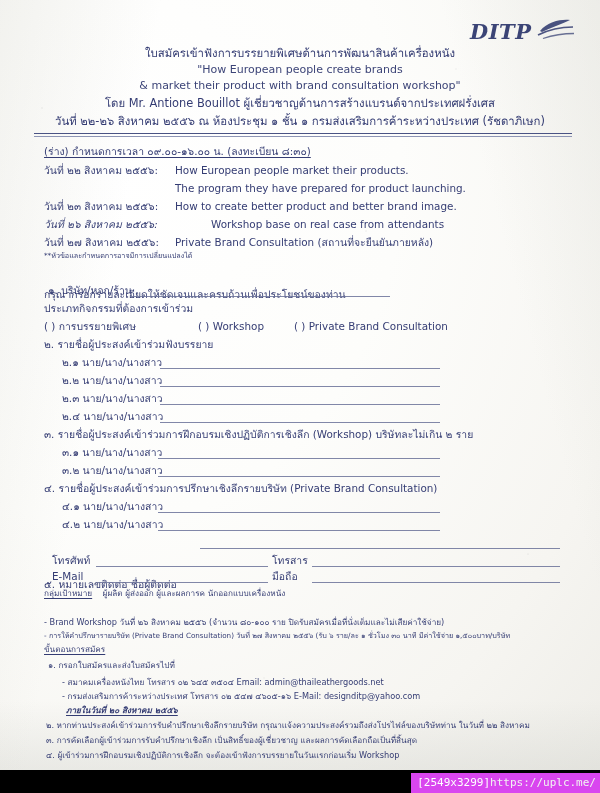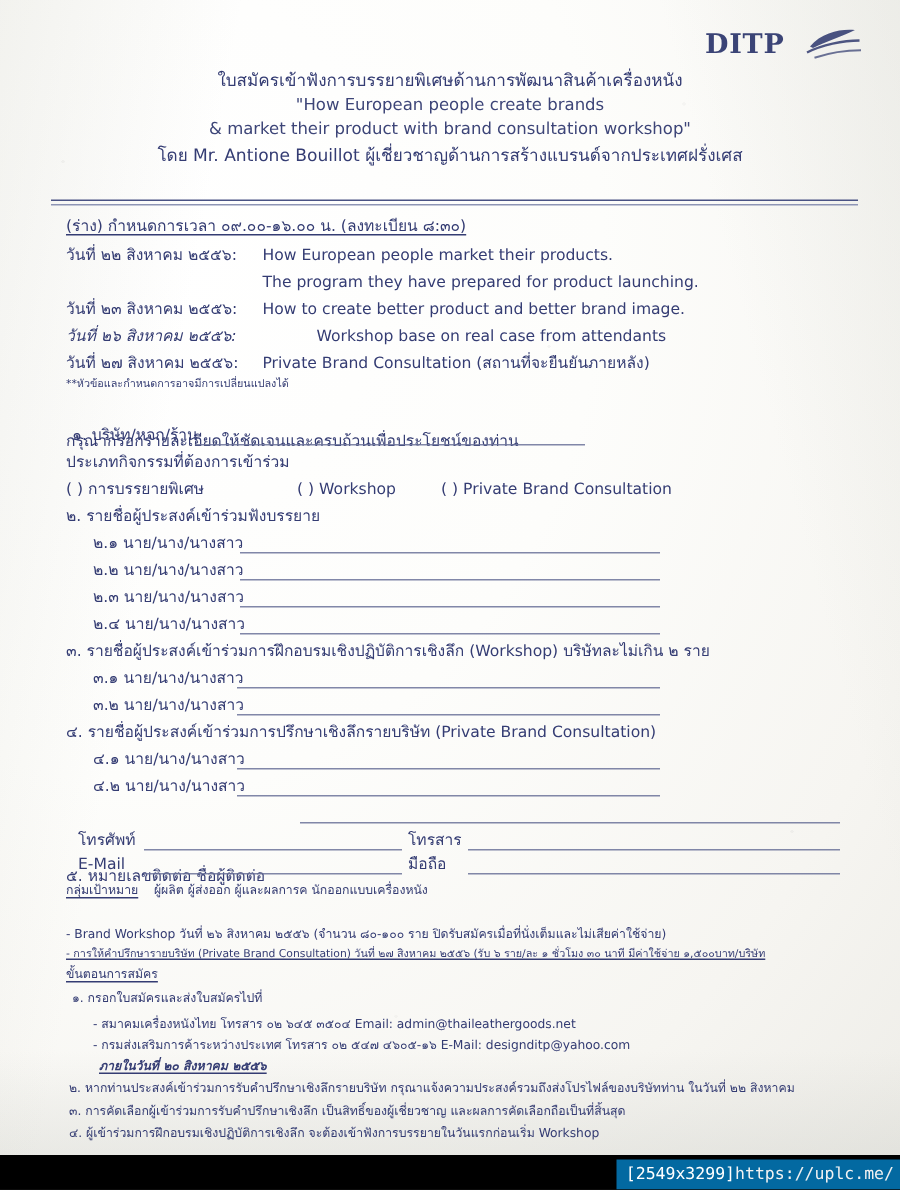--- a/index.html
+++ b/index.html
@@ -36,21 +36,21 @@
   }
   #sheet{position:absolute;inset:0;z-index:4;color:#31386b;}
 
   .ink{color:#343c73;}
   .tc{text-align:center;}
 
   
   #logo{position:absolute;right:22px;top:14px;width:108px;height:32px;}
   #logo .wm{
     font-family:"DejaVu Serif","Liberation Serif",serif;
-    font-weight:700;font-size:18px;letter-spacing:.5px;
+    font-style:italic;font-weight:700;font-size:21px;letter-spacing:.5px;
     color:#3b4476;position:absolute;left:0;top:5px;
   }
   #logo svg{position:absolute;right:2px;top:4px;}
 
   .title{position:absolute;left:0;right:0;font-size:11.2px;line-height:1.32;}
   .t-th{font-size:11.4px;}
   .t-en{font-family:"DejaVu Sans","Liberation Sans",sans-serif;font-size:11px;color:#3d4578;}
 
   #rule1{position:absolute;left:34px;right:28px;top:133px;height:0;
     border-top:1.6px solid #4a5384;}
@@ -64,21 +64,21 @@
   .u{text-decoration:underline;text-underline-offset:2px;}
   .it{font-style:italic;}
   .bold{font-weight:600;}
 
   
   .fill{position:absolute;height:0;border-bottom:1px solid #6b7299;opacity:.85;}
 
   
   #wm{
     position:absolute;right:0;bottom:0;z-index:9;
-    background:#0369a1;color:#fff;
+    background:#d946ef;color:#fff;
     font-family:"DejaVu Sans Mono","Liberation Mono",monospace;
     font-size:11px;line-height:16px;padding:2px 4px 2px 6px;letter-spacing:0;
     white-space:nowrap;
   }
   #wm .dim{color:#f2f2f2;}
   #bottombar{position:absolute;left:0;right:0;top:770px;height:23px;background:#000;z-index:8;}
 </style>
 </head>
 <body>
 
@@ -93,20 +93,21 @@
         <path d="M4 13 C12 3, 26 1, 34 2 C26 6, 14 10, 6 14 Z" fill="#3b4476" opacity=".92"></path>
         <path d="M2 17 C12 12, 26 9, 37 9" stroke="#3b4476" stroke-width="1.6" fill="none" opacity=".9"></path>
         <path d="M7 20.5 C16 17.5, 28 15.5, 38 15.5" stroke="#3b4476" stroke-width="1.3" fill="none" opacity=".75"></path>
       </svg>
     </div>
 
     <div class="title tc t-th ink" style="top:46px;">ใบสมัครเข้าฟังการบรรยายพิเศษด้านการพัฒนาสินค้าเครื่องหนัง</div>
     <div class="title tc t-en" style="top:63px;">"How European people create brands</div>
     <div class="title tc t-en" style="top:79px;">&amp; market their product with brand consultation workshop"</div>
     <div class="title tc t-th ink" style="top:96px;">โดย Mr. Antione Bouillot ผู้เชี่ยวชาญด้านการสร้างแบรนด์จากประเทศฝรั่งเศส</div>
+    <div class="title tc t-th ink" style="top:114px;">วันที่ ๒๒-๒๖ สิงหาคม ๒๕๕๖ ณ ห้องประชุม ๑ ชั้น ๑ กรมส่งเสริมการค้าระหว่างประเทศ (รัชดาภิเษก)</div>
     <div id="rule1"></div>
 
     <div class="ln u ink" style="left:44px;top:146px;">(ร่าง) กำหนดการเวลา ๐๙.๐๐-๑๖.๐๐ น. (ลงทะเบียน ๘:๓๐)</div>
 
     <div class="ln ink" style="left:44px;top:165px;">วันที่ ๒๒ สิงหาคม ๒๕๕๖:</div>
     <div class="ln ink" style="left:175px;top:183px;">The program they have prepared for product launching.</div>
 
     <div class="ln ink" style="left:175px;top:165px;">How European people market their products.</div>
 
     <div class="ln ink" style="left:44px;top:201px;">วันที่ ๒๓ สิงหาคม ๒๕๕๖:</div>
@@ -175,21 +176,21 @@
     <div class="fill" style="left:96px;top:582px;width:172px;"></div>
     <div class="ln ink" style="left:272px;top:571px;">มือถือ</div>
     <div class="fill" style="left:312px;top:582px;width:248px;"></div>
 
     <div class="ln sm ink" style="left:44px;top:589px;">
       <span class="u">กลุ่มเป้าหมาย</span>
       <span>&nbsp;&nbsp;</span>
       <span>ผู้ผลิต ผู้ส่งออก ผู้และผลการค นักออกแบบเครื่องหนัง</span>
     </div>
     <div class="ln sm ink" style="left:44px;top:618px;">- Brand Workshop วันที่ ๒๖ สิงหาคม ๒๕๕๖ (จำนวน ๘๐-๑๐๐ ราย ปิดรับสมัครเมื่อที่นั่งเต็มและไม่เสียค่าใช้จ่าย)</div>
-    <div class="ln xs ink" style="left:44px;top:632px;text-decoration:underline;">- การให้คำปรึกษารายบริษัท (Private Brand Consultation) วันที่ ๒๗ สิงหาคม ๒๕๕๖ (รับ ๖ ราย/ละ ๑ ชั่วโมง ๓๐ นาที มีค่าใช้จ่าย ๑,๕๐๐บาท/บริษัท</div>
+    <div class="ln xs ink" style="left:44px;top:632px;">- การให้คำปรึกษารายบริษัท (Private Brand Consultation) วันที่ ๒๗ สิงหาคม ๒๕๕๖ (รับ ๖ ราย/ละ ๑ ชั่วโมง ๓๐ นาที มีค่าใช้จ่าย ๑,๕๐๐บาท/บริษัท</div>
 
     <div class="ln sm u ink" style="left:44px;top:645px;">ขั้นตอนการสมัคร</div>
     <div class="ln sm ink" style="left:48px;top:661px;">๑. กรอกใบสมัครและส่งใบสมัครไปที่</div>
     <div class="ln sm ink" style="left:62px;top:678px;">- สมาคมเครื่องหนังไทย โทรสาร ๐๒ ๖๔๕ ๓๕๐๔ Email: admin@thaileathergoods.net</div>
     <div class="ln sm ink" style="left:62px;top:692px;">- กรมส่งเสริมการค้าระหว่างประเทศ โทรสาร ๐๒ ๕๔๗ ๔๖๐๕-๑๖ E-Mail: designditp@yahoo.com</div>
     <div class="ln sm u it bold ink" style="left:66px;top:706px;">ภายในวันที่ ๒๐ สิงหาคม ๒๕๕๖</div>
     <div class="ln sm ink" style="left:46px;top:721px;">๒.  หากท่านประสงค์เข้าร่วมการรับคำปรึกษาเชิงลึกรายบริษัท กรุณาแจ้งความประสงค์รวมถึงส่งโปรไฟล์ของบริษัทท่าน ในวันที่ ๒๒ สิงหาคม</div>
     <div class="ln sm ink" style="left:46px;top:736px;">๓.  การคัดเลือกผู้เข้าร่วมการรับคำปรึกษาเชิงลึก เป็นสิทธิ์ของผู้เชี่ยวชาญ และผลการคัดเลือกถือเป็นที่สิ้นสุด</div>
     <div class="ln sm ink" style="left:46px;top:751px;">๔.  ผู้เข้าร่วมการฝึกอบรมเชิงปฏิบัติการเชิงลึก จะต้องเข้าฟังการบรรยายในวันแรกก่อนเริ่ม Workshop</div>
 

